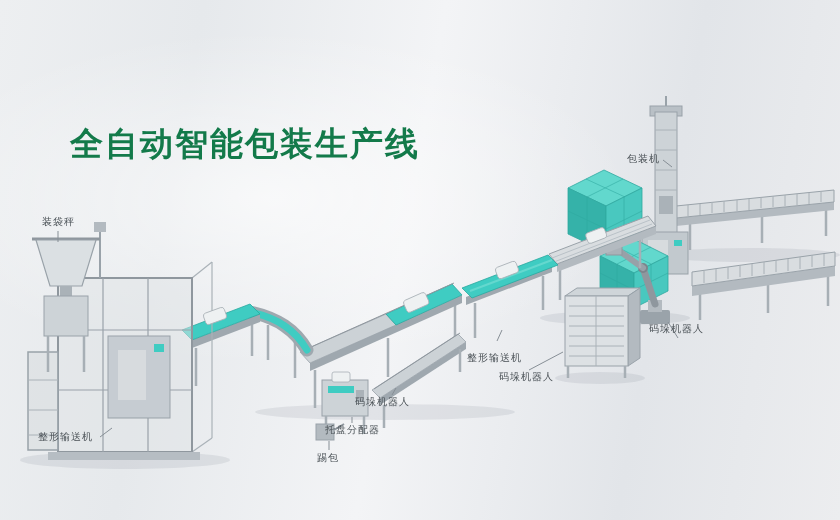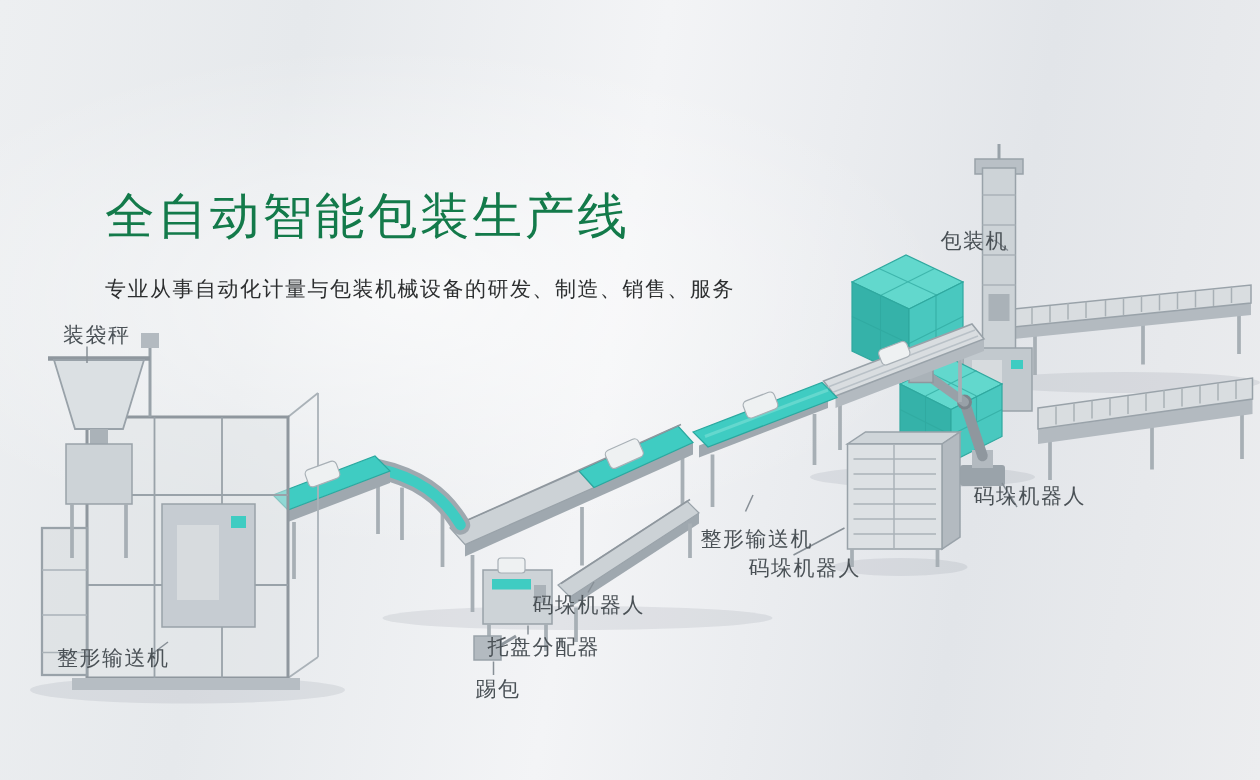--- a/index.html
+++ b/index.html
@@ -7,30 +7,30 @@
   body { font-family:"Liberation Sans","DejaVu Sans",sans-serif; background:#dfe2e6; }
   .stage {
     position:relative; width:840px; height:520px; overflow:hidden;
     background:linear-gradient(100deg,#edeff1 0%,#e6e9ec 22%,#f3f4f6 48%,#e2e5e9 76%,#ecedef 100%);
   }
   .stage::before {
     content:""; position:absolute; inset:0; pointer-events:none;
     background:radial-gradient(ellipse 62% 46% at 32% 38%, rgba(255,255,255,0.65), rgba(255,255,255,0) 70%);
   }
   .title {
-    position:absolute; left:70px; top:122px; font-size:33px; font-weight:normal;
+    position:absolute; left:70px; top:122px; font-size:33px; font-weight:bold;
     color:#137a4a; letter-spacing:2px;
   }
   .subtitle {
     position:absolute; left:70px; top:184px; font-size:14px; font-weight:500;
     color:#2d2f30; letter-spacing:1px;
   }
   .ill { position:absolute; left:0; top:0; }
   .mlabel {
-    position:absolute; font-size:14px; color:#4a5156; letter-spacing:1px; white-space:nowrap;
+    position:absolute; font-size:10px; color:#4a5156; letter-spacing:1px; white-space:nowrap;
   }
 </style>
 </head>
 <body>
 
 <div class="stage">
 
   <svg class="ill" width="840" height="520" viewBox="0 0 840 520">
 
     <g fill="rgba(100,110,120,0.12)">
@@ -288,21 +288,20 @@
       <path d="M329,450 L329,441"></path>
       <path d="M352,423 L352,417"></path>
       <path d="M392,395 L396,388"></path>
       <path d="M497,341 L502,330"></path>
       <path d="M529,370 L563,352"></path>
       <path d="M678,338 L668,322"></path>
     </g>
   </svg>
 
   <div class="title">全自动智能包装生产线</div>
-  <div class="subtitle">专业从事自动化计量与包装机械设备的研发、制造、销售、服务</div>
 
   <div class="mlabel" style="left:42px; top:215px">装袋秤</div>
   <div class="mlabel" style="left:627px; top:152px">包装机</div>
   <div class="mlabel" style="left:38px; top:430px">整形输送机</div>
   <div class="mlabel" style="left:317px; top:451px">踢包</div>
   <div class="mlabel" style="left:325px; top:423px">托盘分配器</div>
   <div class="mlabel" style="left:355px; top:395px">码垛机器人</div>
   <div class="mlabel" style="left:467px; top:351px">整形输送机</div>
   <div class="mlabel" style="left:499px; top:370px">码垛机器人</div>
   <div class="mlabel" style="left:649px; top:322px">码垛机器人</div>

